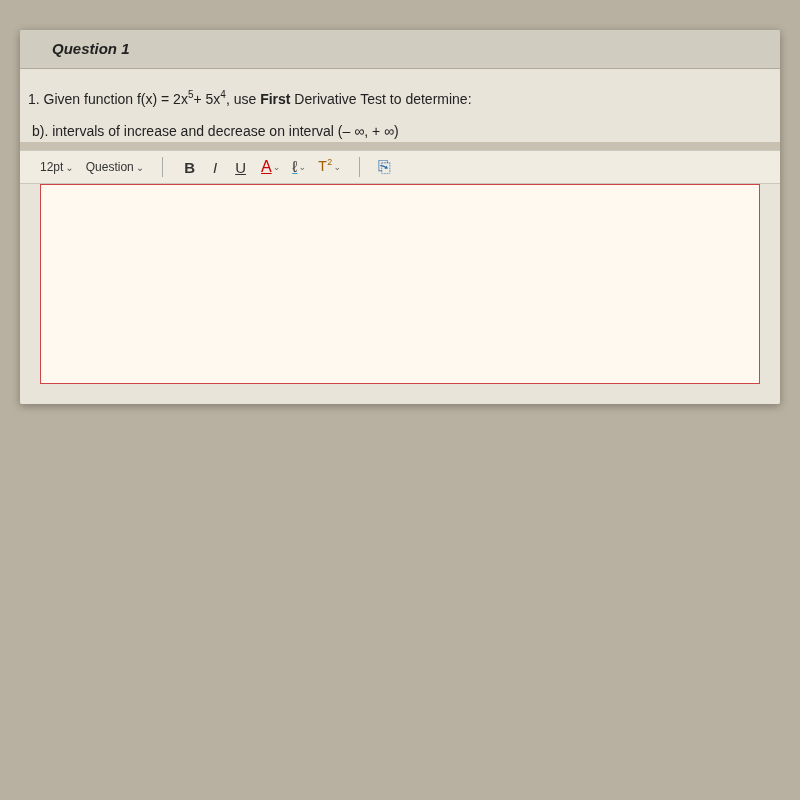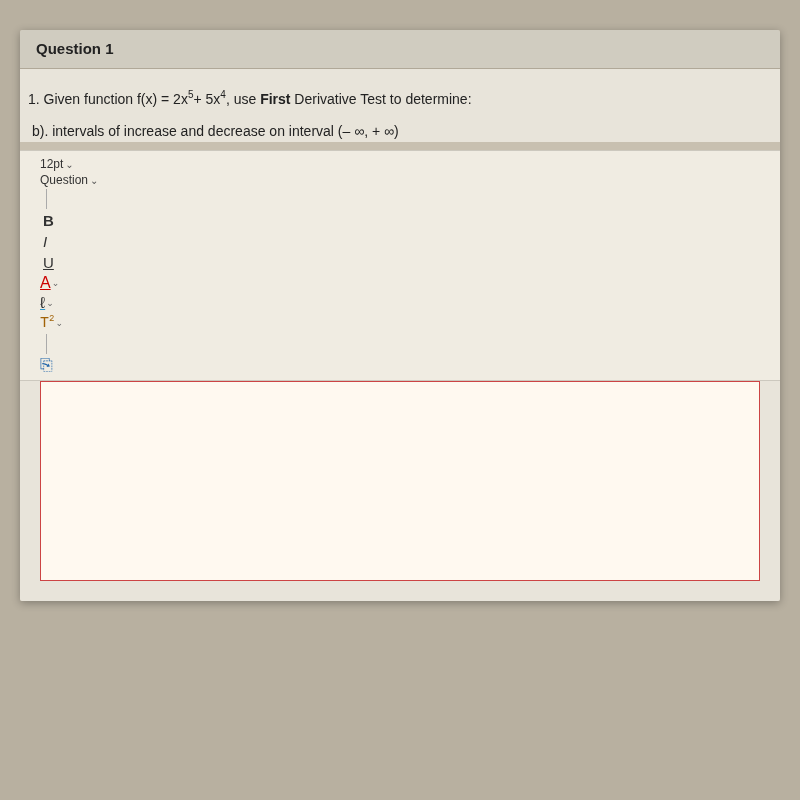--- a/index.html
+++ b/index.html
@@ -23,22 +23,23 @@
     .outer-container {
       width: 760px;
       background: #c8c0b0;
       border-radius: 2px;
       overflow: hidden;
       box-shadow: 0 2px 8px rgba(0,0,0,0.3);
     }
 
     .question-header {
       background: #d0ccc0;
-      padding: 10px 16px;
+      padding: 10px 32px;
       border-bottom: 1px solid #b0a898;
+      font-style: italic;
     }
 
     .question-header-title {
       font-size: 15px;
       font-weight: bold;
       color: #222;
     }
 
     .question-body {
       background: #e8e4da;
@@ -77,25 +78,24 @@
     .menu-item {
       font-size: 13px;
       color: #333;
       cursor: pointer;
     }
 
     .editor-toolbar {
       background: #f0ece2;
       padding: 6px 20px;
       display: flex;
-      align-items: flex-start;
-      gap: 2px;
+      align-items: center;
+      gap: 12px;
       border-top: 1px solid #ccc8be;
       border-bottom: 1px solid #ccc8be;
-      flex-direction: column;
     }
 
     .toolbar-dropdown {
       font-size: 12px;
       color: #333;
       display: flex;
       align-items: center;
       gap: 2px;
       cursor: pointer;
     }

